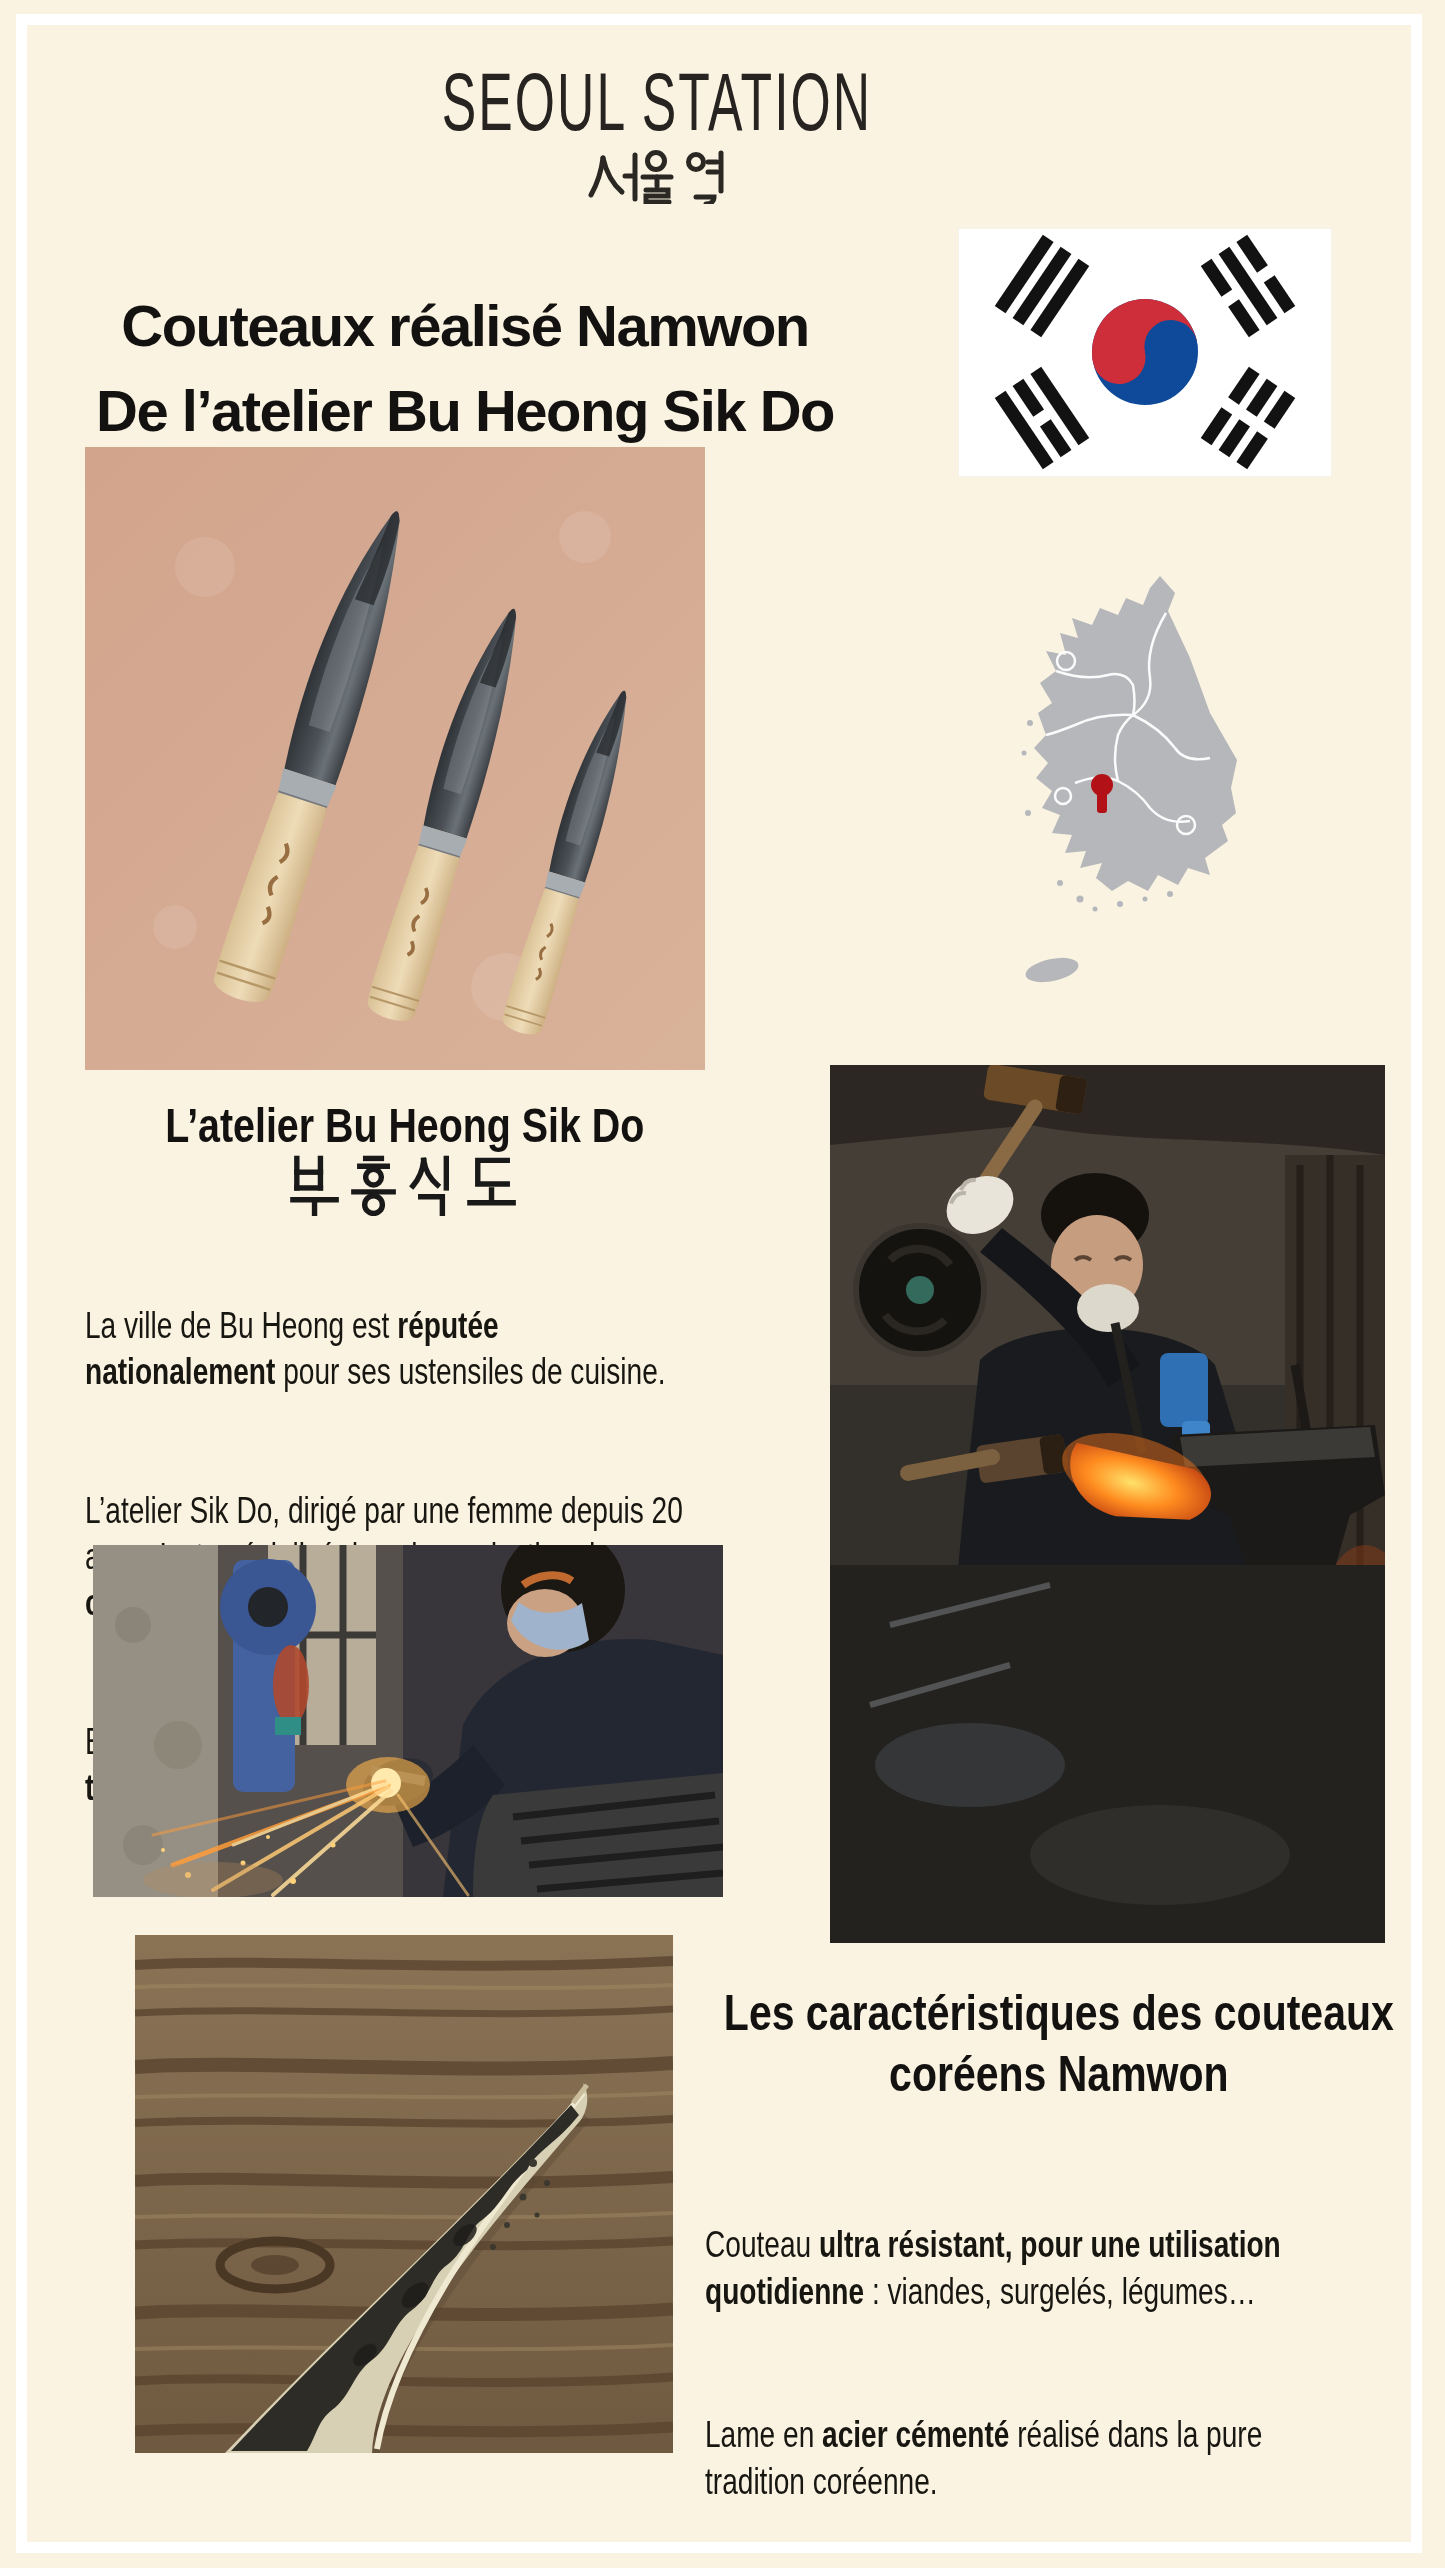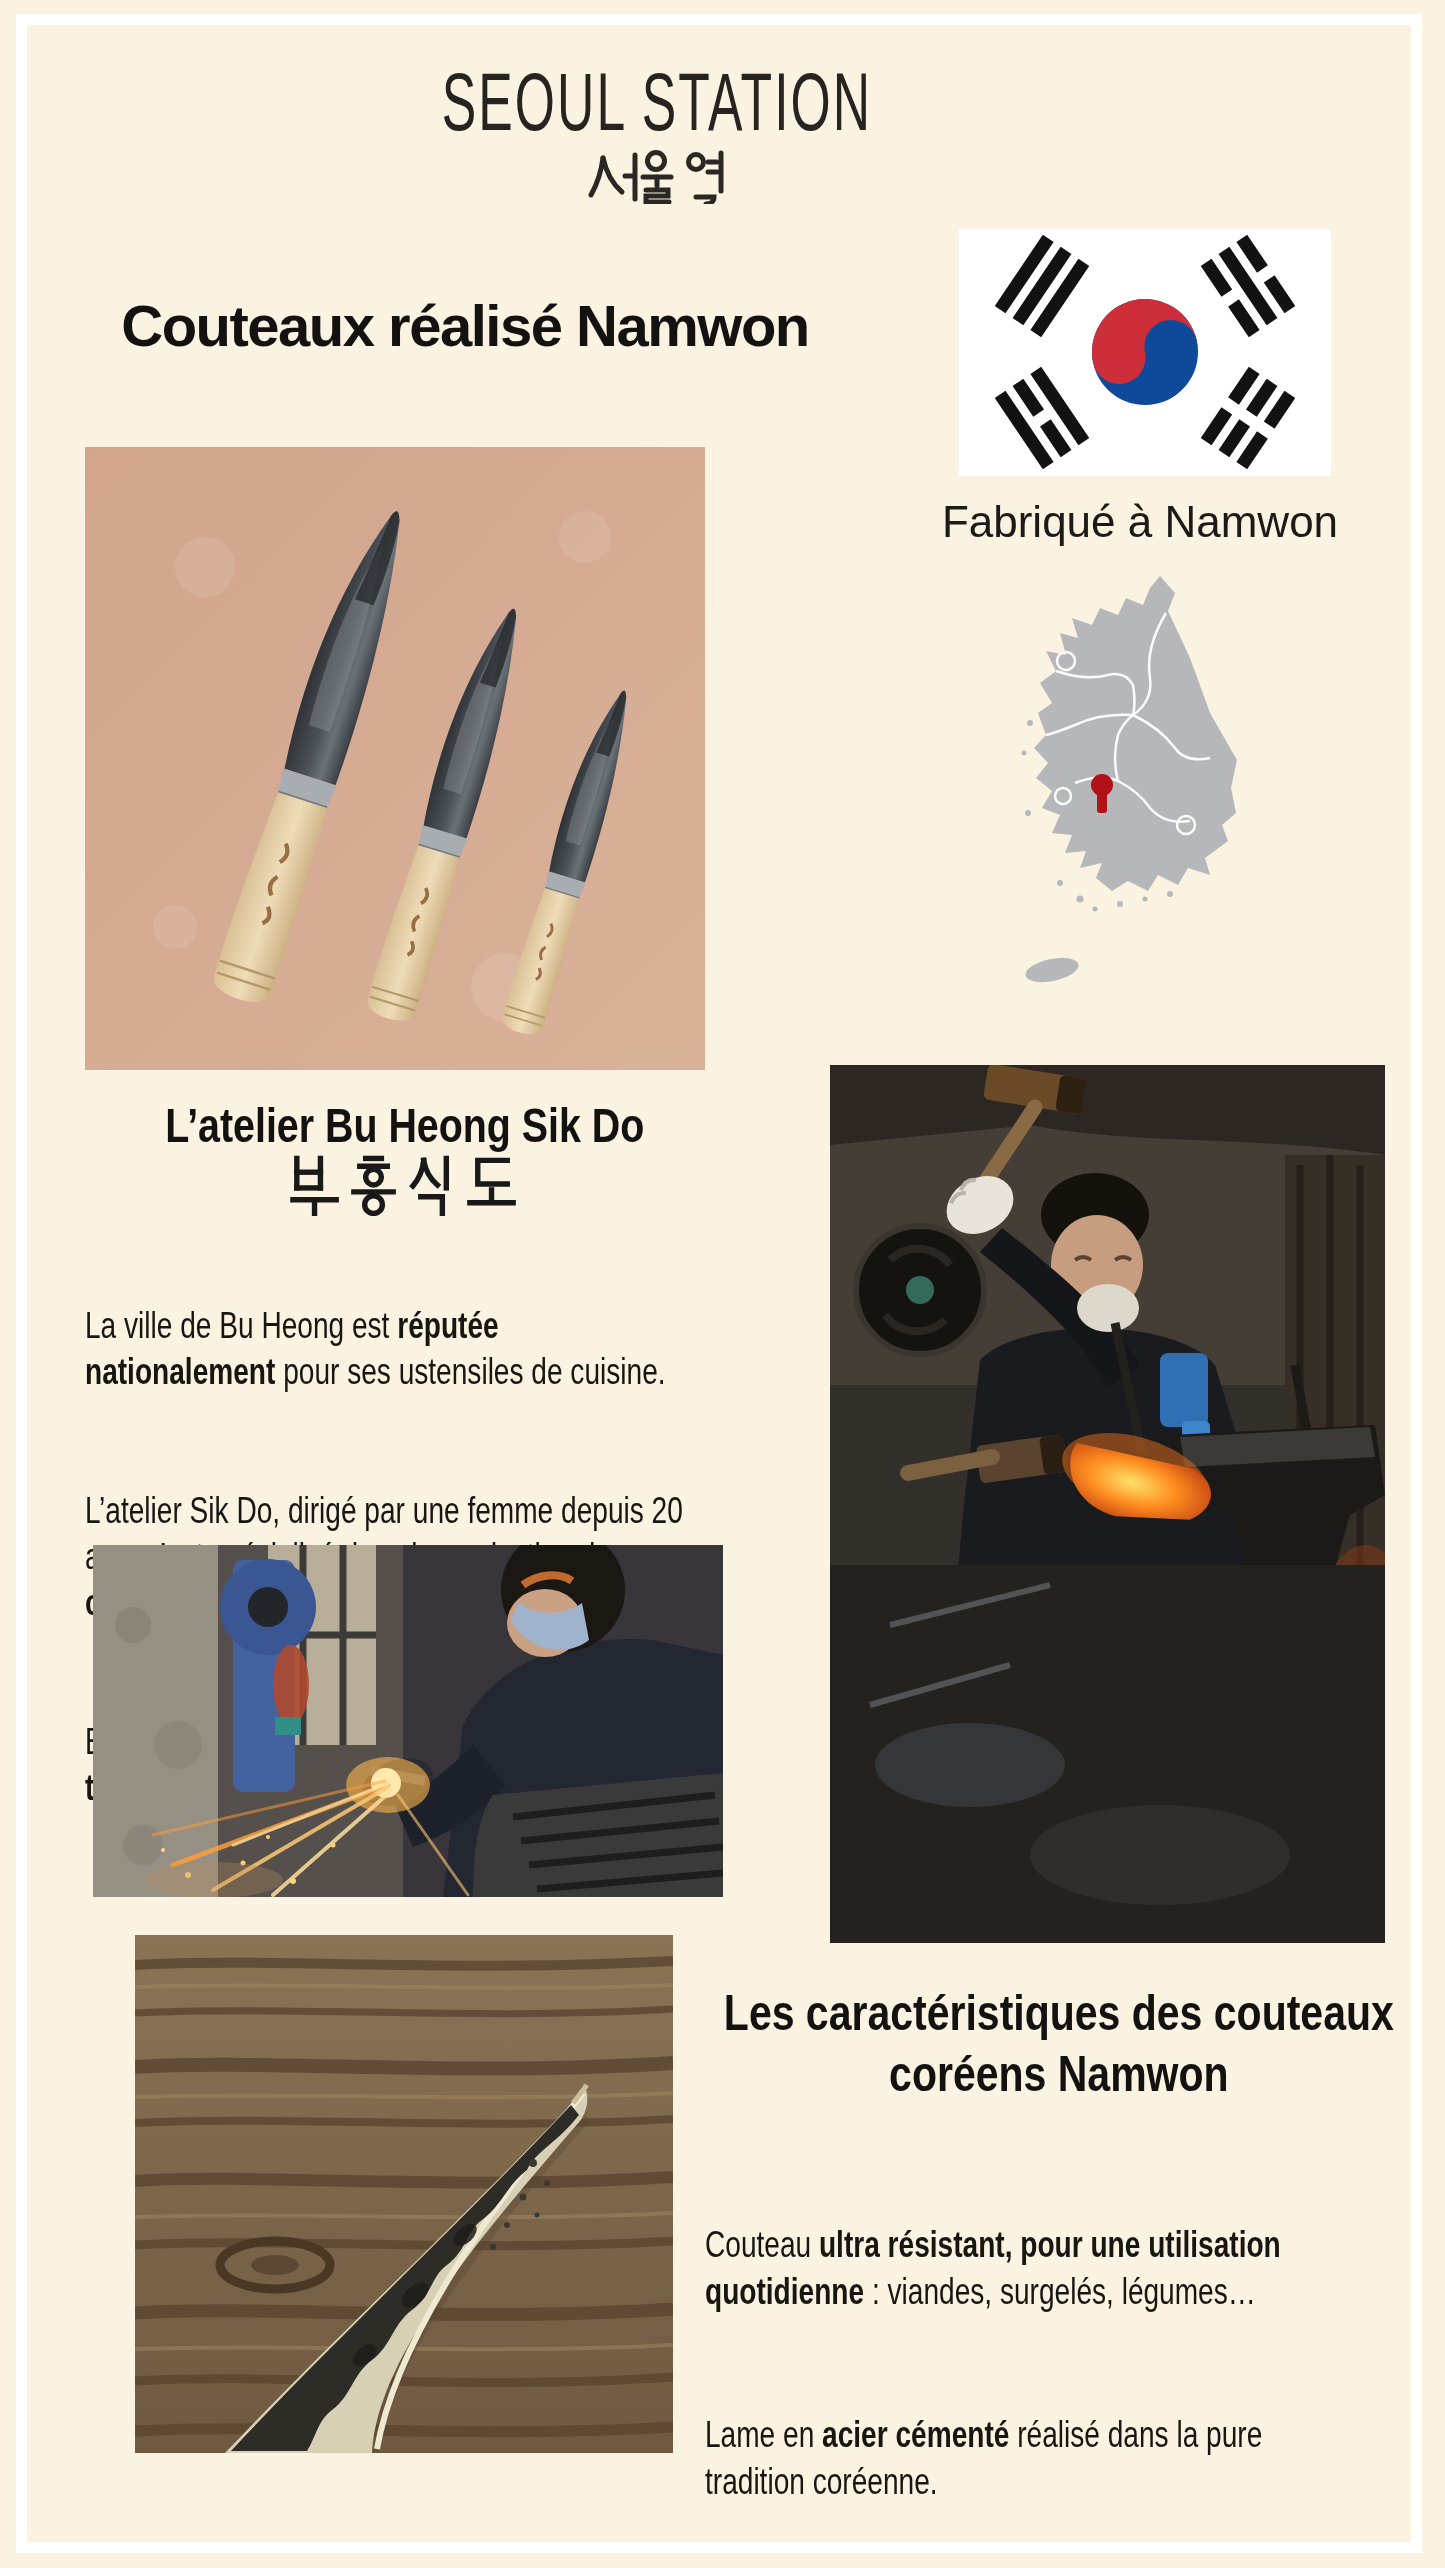--- a/index.html
+++ b/index.html
@@ -52,20 +52,21 @@
           <path d="M21,12 h9"></path>
           <path d="M21,22 h9"></path>
           <path d="M34,3 v38"></path>
           <path d="M9,47 H27 C27,52 23,54 19,54"></path>
         </g>
     </svg>
   </div>
 
   <div class="abs title">
     <div>Couteaux réalisé Namwon</div>
+    <div>De l’atelier Bu Heong Sik Do</div>
   </div>
 
   <div class="abs" style="left:958px;top:228px;">
     <svg width="374" height="249" viewBox="0 0 374 249">
       <rect width="374" height="249" fill="#ffffff" stroke="#eee8d8"></rect>
       <g transform="translate(187,124)">
         <g transform="rotate(-12)">
           <circle r="53" fill="#0e4a99"></circle>
           <path d="M-53,0 A53,53 0 0 1 53,0 Z" fill="#cd2e3a"></path>
           <circle cx="-26.5" r="26.5" fill="#cd2e3a"></circle>
@@ -96,21 +97,20 @@
             <rect x="-43" y="-6.5" width="37" height="13"></rect>
               <rect x="6" y="-6.5" width="37" height="13"></rect>
             <rect x="-43" y="15" width="37" height="13"></rect>
               <rect x="6" y="15" width="37" height="13"></rect>
           </g>
         </g>
       </g>
     </svg>
   </div>
 
-  <div class="abs made-in">Fabriqué à Namwon</div>
 
   <div class="abs" style="left:1000px;top:563px;">
     <svg width="270" height="440" viewBox="0 0 270 440">
       <g fill="#b5b7ba">
         <path d="M160,13 L175,30 168,48 190,95 210,150 237,197 231,225 236,250 222,262 228,278 205,295 210,312 188,305 178,322 158,312 148,328 128,318 112,328 96,315 102,300 80,305 86,288 65,290 72,272 52,270 60,252 42,245 52,228 36,215 48,200 34,185 46,172 38,150 52,140 40,120 56,108 46,88 66,92 60,70 78,75 72,55 92,62 100,45 118,52 126,35 143,42 150,25 Z"></path>
         <ellipse cx="52" cy="407" rx="27" ry="11" transform="rotate(-12 52 407)"></ellipse>
         <circle cx="30" cy="160" r="3"></circle>
           <circle cx="24" cy="190" r="2.5"></circle>
           <circle cx="28" cy="250" r="3"></circle>
         <circle cx="60" cy="320" r="3"></circle>

